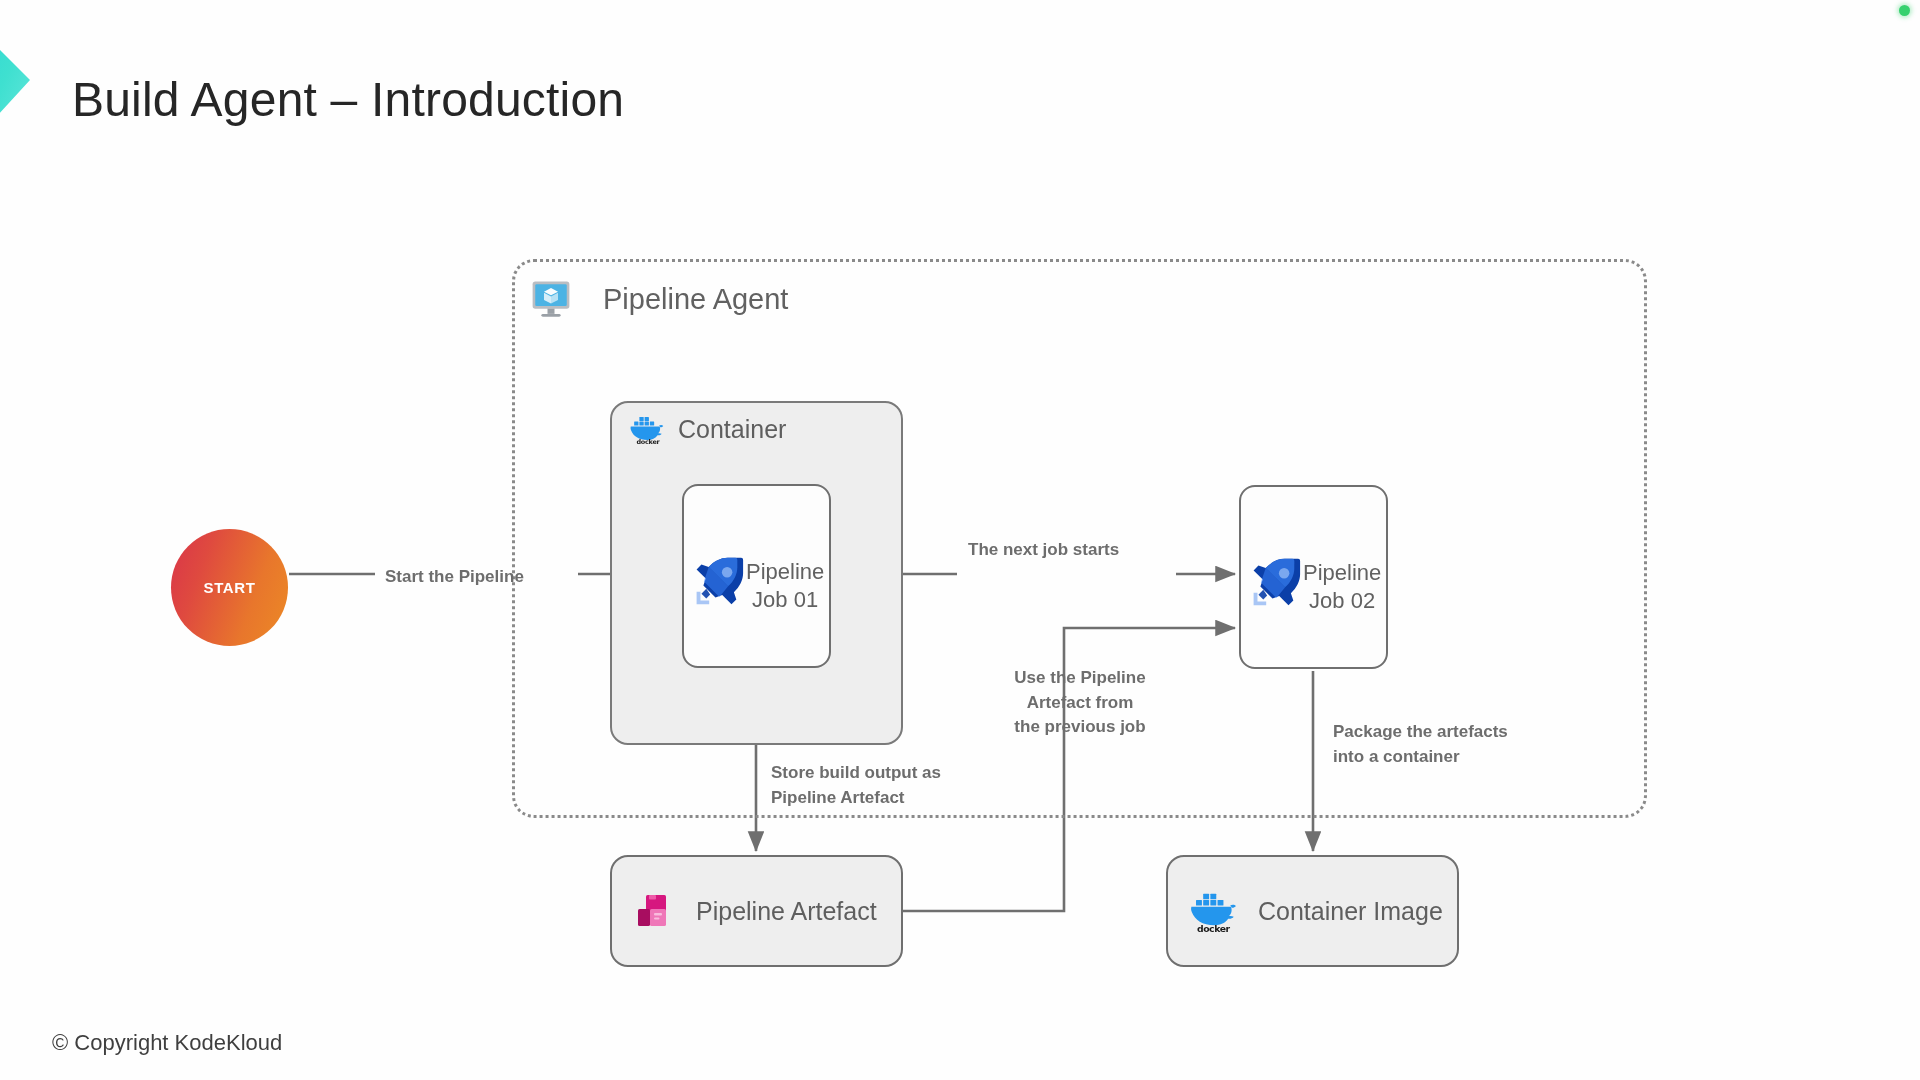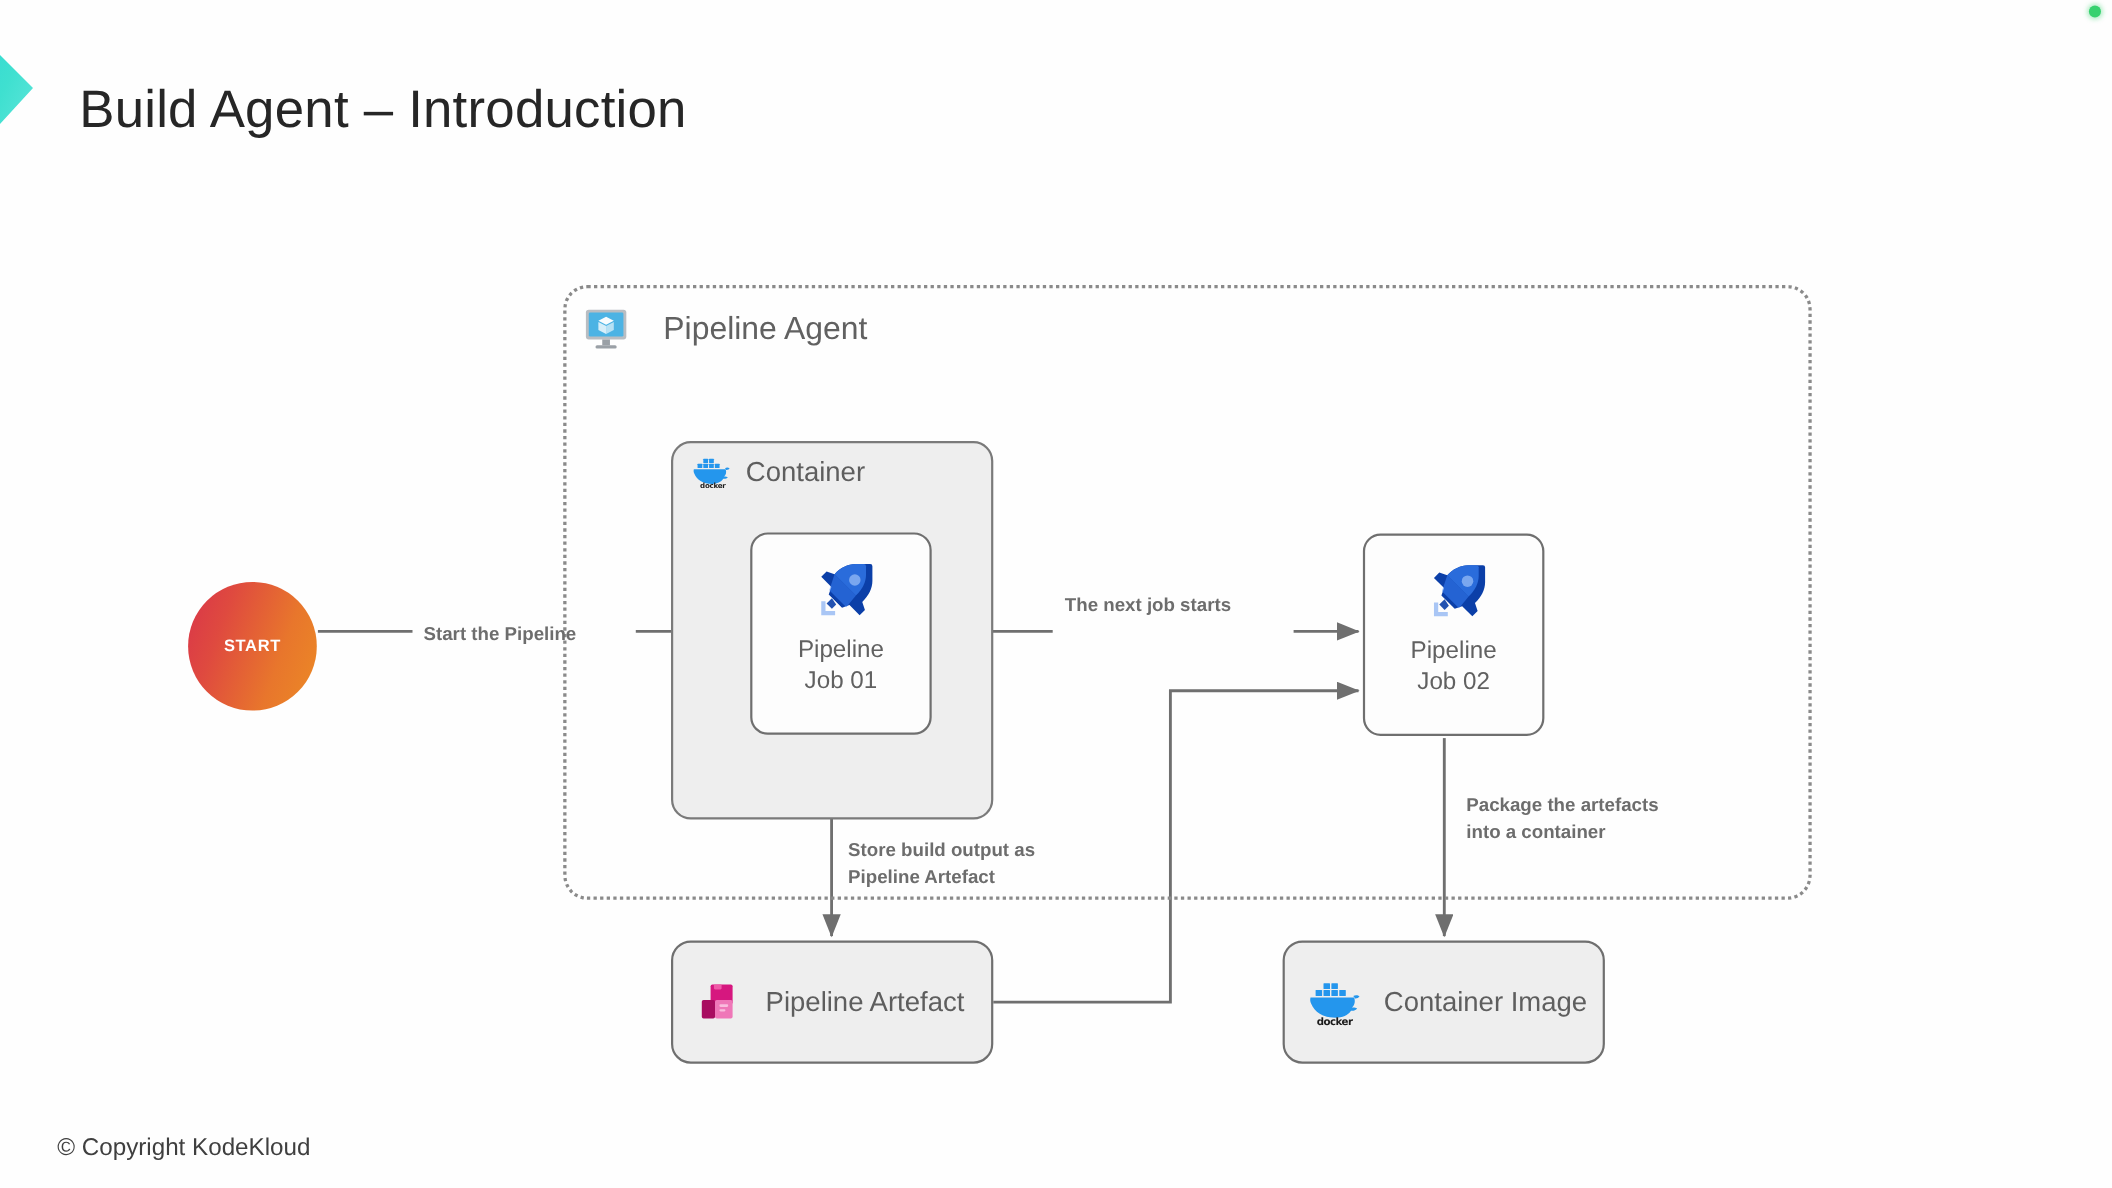--- a/index.html
+++ b/index.html
@@ -97,26 +97,26 @@
     display: flex; align-items: center; gap: 10px;
   }
   .container-header .label {
     font-size: 25px; color: #5e5e5e;
   }
   .icon-docker-sm { width: 40px; height: 32px; display:block; }
 
   
   .job-card {
     position: absolute;
-    width: 165px; height: 184px;
+    width: 149px; height: 184px;
     background: #fdfdfd;
     border: 2.5px solid #6f6f6f;
     border-radius: 16px;
     display: flex;
-    flex-direction: column;
+    flex-direction: row;
     align-items: center;
     justify-content: flex-start;
     padding-top: 20px;
   }
   #job01 { left: 682px; top: 484px; }
   #job02 { left: 1239px; top: 485px; }
   .job-card .icon-pipeline { width: 62px; height: 62px; margin-bottom: 8px; }
   .job-card .job-label {
     font-size: 22px; color: #616161; line-height: 1.28;
     text-align: center; white-space: pre-line;
@@ -305,17 +305,20 @@
         <path d="M50 19.5 c2.6-1.6 5.4-.9 6.8 .5-1.1 1.6-3.1 2.3-5 2.1 -.4-1-1-1.9-1.8-2.6Z" fill="#2496ed"></path>
         <text x="30" y="50.5" font-family="DejaVu Sans, sans-serif" font-size="11" font-weight="bold" fill="#1b1b1b" text-anchor="middle" letter-spacing="-.5">docker</text>
       </svg>
       <span class="store-label">Container Image</span>
     </div>
 
     <div class="edge-label" id="lbl-start-pipeline">Start the Pipeline</div>
     <div class="edge-label" id="lbl-next-job">The next job starts</div>
     <div class="edge-label" id="lbl-store-output">Store build output as
 Pipeline Artefact</div>
+    <div class="edge-label" id="lbl-use-artefact">Use the Pipeline
+Artefact from
+the previous job</div>
     <div class="edge-label" id="lbl-package">Package the artefacts
 into a container</div>
 
   </div>
 </div>
 
 </body></html>

